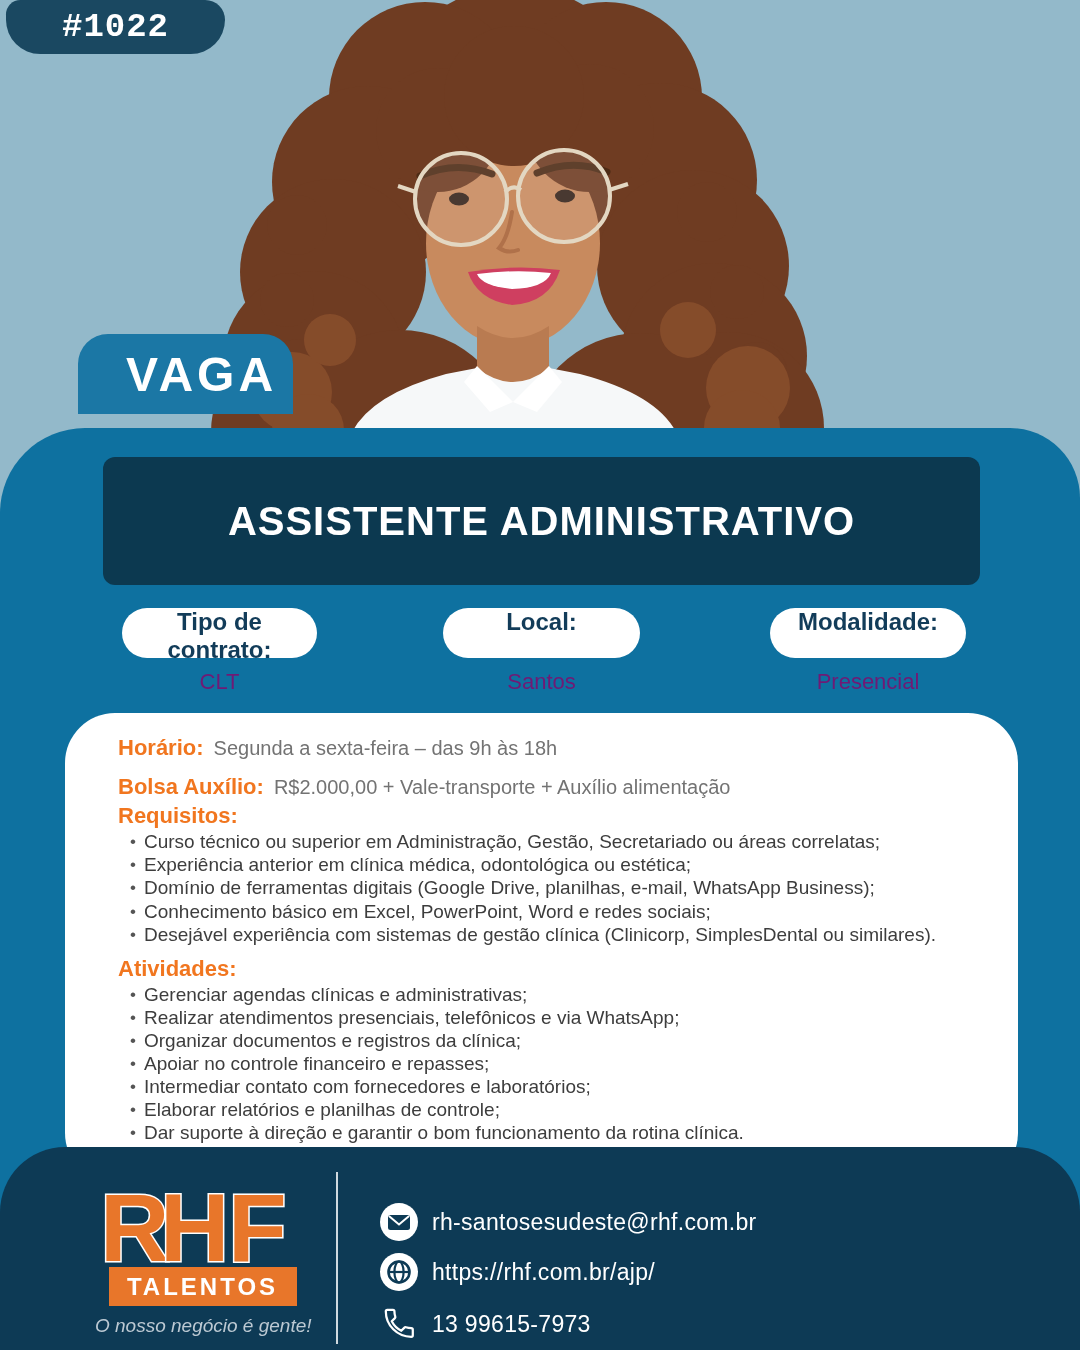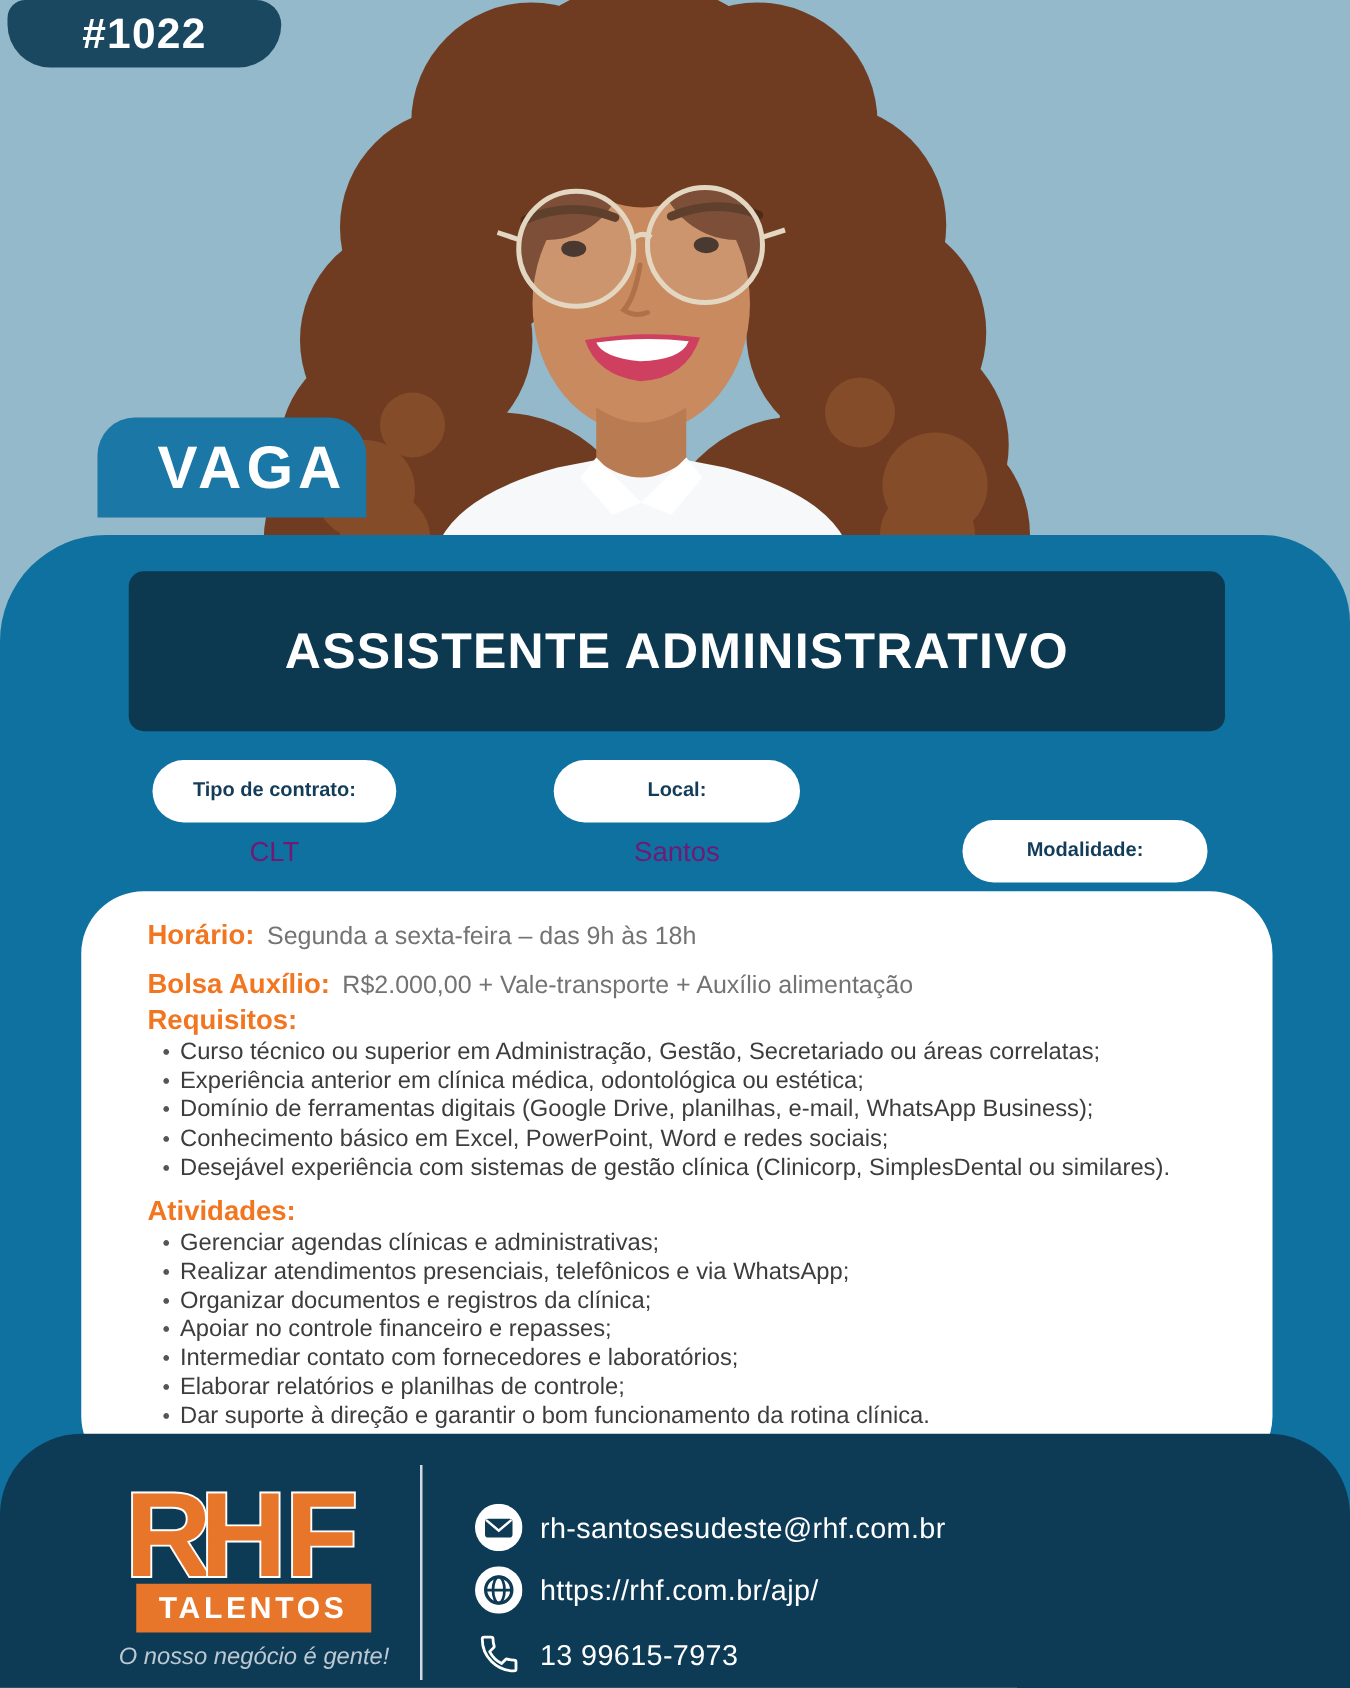--- a/index.html
+++ b/index.html
@@ -8,21 +8,21 @@
     background:#93b9ca;font-family:"Liberation Sans",sans-serif;
     -webkit-font-smoothing:antialiased;
   }
   
   .photo{position:absolute;top:0;left:0;width:1080px;height:432px;display:block;}
   
   .id-badge{
     position:absolute;left:6px;top:0;width:219px;height:54px;
     background:#1a4861;border-radius:16px 22px 38px 38px;
     display:flex;align-items:center;justify-content:center;
-    color:#fff;font-size:34px;font-weight:600;letter-spacing:1px;
+    color:#fff;font-size:34px;font-weight:600;letter-spacing:1px;font-family:Liberation Mono, monospace;
   }
   
   .vaga-tab{
     position:absolute;left:78px;top:334px;width:215px;height:80px;
     background:#1b77a5;border-radius:30px 30px 0 0;
     display:flex;align-items:center;padding-left:48px;box-sizing:border-box;
     color:#fff;font-size:48px;font-weight:800;letter-spacing:4px;
   }
   
   .teal-container{
@@ -35,25 +35,25 @@
     background:#0c3950;border-radius:12px;
     display:flex;align-items:center;justify-content:center;
   }
   .title-box h1{
     margin:0;color:#fff;font-size:40px;font-weight:800;letter-spacing:1px;
   }
   
   .pill-group{position:absolute;top:608px;text-align:center;}
   .pill-group.g1{left:122px;width:195px;}
   .pill-group.g2{left:443px;width:197px;}
-  .pill-group.g3{left:770px;width:196px;margin-top:48px;}
+  .pill-group.g3{left:770px;width:196px;}
   .pill{
     height:50px;background:#fff;border-radius:25px;
-    display:flex;align-items:center;justify-content:center;
-    color:#123c59;font-size:16px;font-weight:700;
+    display:flex;align-items:flex-start;justify-content:center;
+    color:#123c59;font-size:24px;font-weight:700;
   }
   .pill-value{margin-top:11px;color:#701a75;font-size:22px;font-weight:400;}
   
   .white-panel{
     position:absolute;left:65px;top:713px;width:953px;height:470px;
     background:#fff;border-radius:50px;box-sizing:border-box;
     padding:22px 36px 0 53px;color:#3d3d3d;
   }
   .info-row{display:flex;align-items:baseline;gap:10px;height:27px;}
   .info-row + .info-row{margin-top:12px;}

